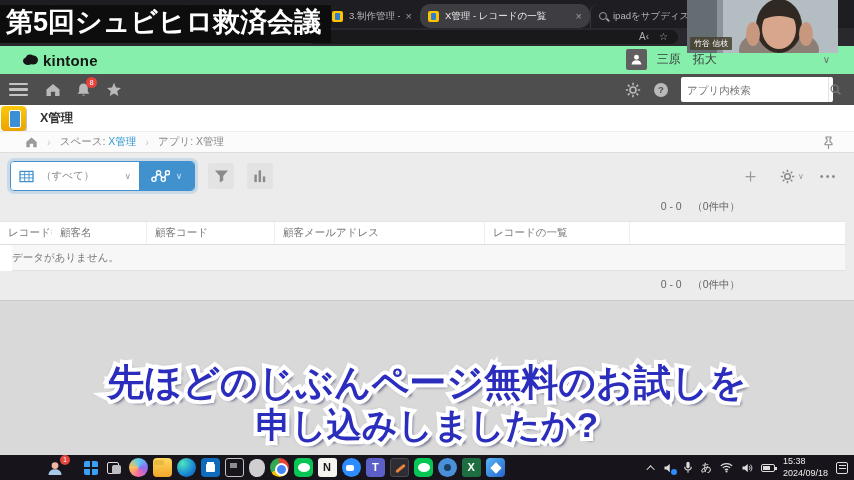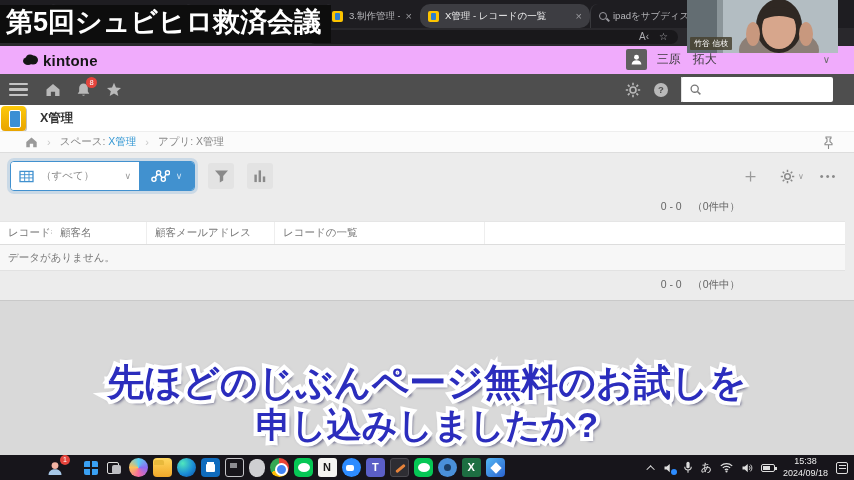--- a/index.html
+++ b/index.html
@@ -21,21 +21,21 @@
   .fav-kintone::after { content:""; position:absolute; left:3px; top:2px; width:5px; height:7px; border-radius:1px; background:#2f7fd0; }
   .fav-search { flex:0 0 auto; width:8px; height:8px; border:1.5px solid #9a9aa0; border-radius:50%; position:relative; }
   .fav-search::after { content:""; position:absolute; left:6px; top:6px; width:4px; height:1.5px; background:#9a9aa0; transform:rotate(45deg); }
 
   #addressbar { position:absolute; left:0; top:28px; width:854px; height:18px; background:#29282c; }
   .addr-pill { position:absolute; left:308px; top:2px; width:370px; height:14px; background:#19181b; border-radius:7px; display:flex; align-items:center; justify-content:flex-end; gap:10px; padding:0 10px; }
   .addr-ico { color:#aeaeb2; font-size:10px; line-height:1; }
   .refresh-ico { position:absolute; left:690px; top:3px; color:#aeaeb2; font-size:11px; }
 
   
-  #kheader { position:absolute; left:0; top:46px; width:854px; height:28px; background:#f0abfc; display:flex; align-items:center; }
+  #kheader { position:absolute; left:0; top:46px; width:854px; height:28px; background:#86efac; display:flex; align-items:center; }
   .klogo { display:flex; align-items:center; gap:4px; margin-left:22px; }
   .klogo .wordmark { font-size:15px; font-weight:bold; color:#161616; letter-spacing:.2px; }
   .kuser { position:absolute; right:24px; top:3px; display:flex; align-items:center; gap:10px; }
   .kuser .avatar { width:21px; height:21px; background:#5f5f5f; border-radius:2px; display:flex; align-items:center; justify-content:center; }
   .kuser .uname { font-size:12px; color:#3a3a3a; }
   .kuser .chev { font-size:10px; color:#6b6b6b; margin-left:96px; }
 
   #ktoolbar { position:absolute; left:0; top:74px; width:854px; height:31px; background:#4e4e4e; display:flex; align-items:center; }
   .tool-ic { margin-left:14px; display:flex; align-items:center; }
   .hamburger { width:19px; margin-left:9px; display:flex; flex-direction:column; gap:3px; }
@@ -82,21 +82,21 @@
 
   .grid-table { position:absolute; left:0; top:68px; width:845px; background:#fff; }
   .gt-head { display:flex; height:24px; border-top:1px solid #e5e5e5; border-bottom:1px solid #ddd; background:#fff; }
   .gt-head .cell { display:flex; align-items:center; font-size:10.5px; color:#777; padding-left:8px; border-right:1px solid #eee; overflow:hidden; white-space:nowrap; }
   .gt-head .cell:nth-child(1){ width:52px; border-right:none; }
   .gt-head .cell:nth-child(2){ width:95px; }
   .gt-head .cell:nth-child(3){ width:128px; }
   .gt-head .cell:nth-child(4){ width:210px; }
   .gt-head .cell:nth-child(5){ width:145px; }
   .gt-head .cell:nth-child(6){ flex:1; border-right:none; }
-  .gt-empty { height:26px; background:#f7f7f7; border-bottom:1px solid #e2e2e2; display:flex; align-items:center; padding-left:8px; font-size:10.5px; color:#777; }
+  .gt-empty { height:26px; background:#f7f7f7; border-bottom:1px solid #e2e2e2; display:flex; align-items:center; font-size:10.5px; color:#777;margin-left:12px; }
 
   
   #taskbar { position:absolute; left:0; top:455px; width:854px; height:25px; background:#17151b; display:flex; align-items:center; }
   .widgets { position:absolute; left:38px; top:2px; width:34px; height:21px; display:flex; align-items:center; justify-content:center; }
   .widgets .wbadge { position:absolute; right:2px; top:-2px; width:10px; height:10px; border-radius:50%; background:#e5443c; color:#fff; font-size:7px; line-height:10px; text-align:center; }
   .tb-center { position:absolute; left:84px; top:0; height:25px; display:flex; align-items:center; gap:5px; }
   .start-btn { width:14px; height:14px; border-radius:2px; margin-right:2px;
     background: linear-gradient(#17151b,#17151b) center/100% 2px no-repeat,
                 linear-gradient(#17151b,#17151b) center/2px 100% no-repeat, #3aa0f3; }
   .tb-search { width:112px; height:18px; border-radius:9px; background:#2e2c33; border:1px solid #45434a; display:flex; align-items:center; gap:5px; padding:0 3px 0 8px; margin-right:3px; }
@@ -133,21 +133,21 @@
   .icon-excel::after { content:"X"; position:absolute; left:5.5px; top:3px; font-size:11px; font-weight:bold; color:#fff; }
   .icon-photos { background:linear-gradient(135deg,#55b9f5,#2a62cf); }
   .icon-photos::after { content:""; position:absolute; left:6px; top:6px; width:8px; height:8px; background:#fff; transform:rotate(45deg); }
 
   .tb-tray { position:absolute; right:6px; top:0; height:25px; display:flex; align-items:center; gap:8px; }
   .chev-up { width:6px; height:6px; border-left:1.7px solid #dedede; border-top:1.7px solid #dedede; transform:rotate(45deg) translateY(2px); }
   .ime { font-size:11px; color:#ededed; }
   .battery { width:14px; height:8px; border:1.2px solid #dedede; border-radius:2px; position:relative; }
   .battery::before { content:""; position:absolute; left:1px; top:1px; width:7px; height:4px; background:#dedede; }
   .battery::after { content:""; position:absolute; right:-3px; top:2px; width:1.6px; height:3px; background:#dedede; }
-  .clock { text-align:center; font-size:9px; color:#ededed; line-height:1.25; }
+  .clock { text-align:left; font-size:9px; color:#ededed; line-height:1.25; }
   .notif-ico { width:12px; height:12px; border:1.4px solid #dedede; border-radius:2px; position:relative; }
   .notif-ico::after { content:""; position:absolute; left:1.5px; top:2px; width:7px; height:1.6px; background:#dedede; box-shadow:0 3px 0 #dedede; }
   .tray-badge-dot { position:absolute; right:-2px; bottom:-1px; width:6px; height:6px; border-radius:50%; background:#2d8cff; }
 
   
   #webcam { position:absolute; right:16px; top:0; width:151px; height:53px; z-index:30; overflow:hidden; background:linear-gradient(100deg,#5d676d 0 20%,#aab4ba 20% 55%,#c2ccd0 55%); }
   .cam-name { position:absolute; left:3px; bottom:3px; background:rgba(70,66,48,.85); color:#fff; font-size:8px; padding:1px 4px; border-radius:1px; }
   #title-banner { position:absolute; left:0; top:5px; z-index:40; background:#0d0d0d; color:#fff; font-size:27px; font-weight:bold; padding:3px 10px 5px 6px; letter-spacing:0; line-height:1.1; }
   #subtitle { position:absolute; left:0; top:362px; width:854px; z-index:40; text-align:center; }
   .sub-line { position:relative; display:block; font-weight:bold; line-height:1.15; }
@@ -253,20 +253,21 @@
           </g>
         </svg>
     </span>
     <span style="margin-left:12px;">
       <svg width="16" height="16" viewBox="0 0 16 16">
           <circle cx="8" cy="8" r="7" fill="#b9b9b9"></circle>
           <text x="8" y="11.4" text-anchor="middle" font-size="9.5" font-weight="bold" fill="#4e4e4e" font-family="Liberation Sans,sans-serif">?</text>
         </svg>
     </span>
     <div class="app-search">
+      <input placeholder="アプリ内検索" style="">
       <span class="sbtn">
         <svg width="13" height="13" viewBox="0 0 16 16">
             <circle cx="7" cy="7" r="4.4" fill="none" stroke="#777" stroke-width="1.6"></circle>
             <path d="M10.4 10.4 14 14" stroke="#777" stroke-width="1.8"></path>
           </svg>
       </span>
     </div>
   </div>
 </div>
 
@@ -342,20 +343,21 @@
     </span>
     <span class="more-btn">•••</span>
   </div>
 
   <div class="pagination pag-top">0 - 0　（0件中）</div>
 
   <div class="grid-table">
     <div class="gt-head">
         <div class="cell">レコード番号</div>
         <div class="cell">顧客名</div>
+        <div class="cell">顧客コード</div>
         <div class="cell">顧客メールアドレス</div>
         <div class="cell">レコードの一覧</div>
       </div>
     <div class="gt-empty">データがありません。</div>
   </div>
 
   <div class="pagination pag-bottom">0 - 0　（0件中）</div>
 
   <div class="lower-band"></div>
 </div>

